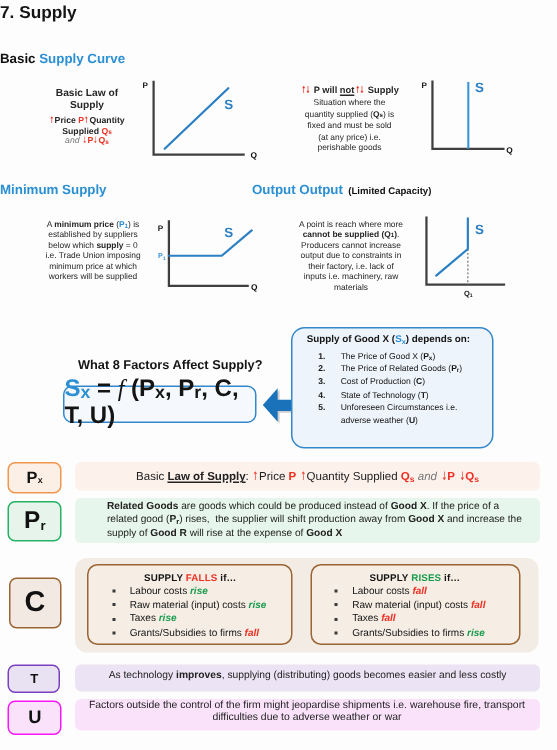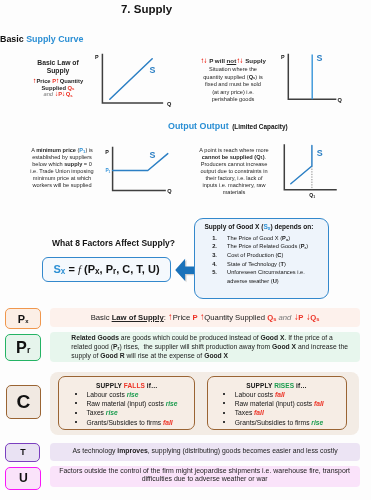--- a/index.html
+++ b/index.html
@@ -1,39 +1,39 @@
 <!DOCTYPE html>
 <html><head>
 <meta charset="utf-8">
 <style>
   html,body{margin:0;padding:0;}
   body{width:371px;height:500px;background:#fdfdfd;font-family:"Liberation Sans",sans-serif;color:#141414;overflow:hidden;}
   .page{position:relative;width:371px;height:500px;background:#fdfdfd;}
   .abs{position:absolute;}
-  #title{left:0;top:3px;width:293px;text-align:center;font-size:11.5px;font-weight:bold;}
+  #title{left:0;top:3px;width:293px;font-size:11.5px;font-weight:bold;}
 
   .sec-title{position:absolute;font-size:8.9px;font-weight:bold;color:#2b8fd4;white-space:nowrap;text-align:left;}
   .sec-title .blk{color:#111;}
   .sec-title .sub{font-size:6.4px;color:#111;margin-left:1.1px;}
 
   .blurb{position:absolute;font-size:5.6px;line-height:1.34;text-align:center;color:#262626;}
   .blurb b{font-weight:bold;}
   .hd{font-size:6.2px;font-weight:bold;margin-bottom:2.3px;line-height:1.15;}
   .red{color:#ed3124;}
   .blue{color:#2b8fd4;}
   .gray{color:#777;font-style:italic;}
   .sup{font-size:0.74em;position:relative;top:0.8px;}
   .ar{font-family:"DejaVu Sans",sans-serif;font-size:1.02em;display:inline-block;transform:scaleX(0.62);transform-origin:center;margin:0 -0.12em;}
 
   svg.chart{position:absolute;overflow:visible;}
 
   
   #qbox{position:absolute;font-size:8.5px;font-weight:bold;text-align:center;}
   #fbox{position:absolute;border:1.3px solid #3388cc;border-radius:6px;background:#f5f9fd;box-sizing:border-box;
-        display:flex;align-items:center;justify-content:center;font-size:11px;font-weight:bold;}
+        display:flex;align-items:center;justify-content:center;font-size:16px;font-weight:bold;}
   #fbox .it{font-style:italic;font-family:"Liberation Serif",serif;font-weight:normal;}
 
   
   #dbox{position:absolute;border:1.3px solid #3388cc;border-radius:9px;background:#eef4fb;box-sizing:border-box;}
   #dbox .h{font-size:6.55px;font-weight:bold;padding:4.2px 0 0 9.5px;}
   #dbox ol{margin:3.3px 0 0 0;padding:0 4px 0 23.5px;font-size:5.7px;line-height:1.63;}
   #dbox li{padding-left:8.6px;margin-bottom:-0.7px;}
   #dbox li::marker{font-weight:bold;}
 
   
@@ -94,20 +94,23 @@
   </div>
 
   <svg class="chart" style="left:280px;top:50px;" width="68" height="58" viewBox="0 0 68 58">
     <path d="M8.3 4.4 L8.3 49.2 L55.6 49.2" fill="none" stroke="#3f3f3f" stroke-width="1.5" stroke-linecap="square"></path>
     <line x1="32.2" y1="4.6" x2="32.2" y2="49.2" stroke="#3795da" stroke-width="1.4"></line>
     <text x="1" y="8.6" font-size="5.4" font-weight="bold" fill="#111" font-family="Liberation Sans, sans-serif">P</text>
     <text x="57.5" y="51.7" font-size="5.6" font-weight="bold" fill="#111" font-family="Liberation Sans, sans-serif">Q</text>
     <text x="36.6" y="11.4" font-size="8.9" font-weight="bold" fill="#2b7fc4" font-family="Liberation Sans, sans-serif">S</text>
   </svg>
 
+  <div class="sec-title" style="left:0;top:121px;width:200px;">
+    <span>Minimum Supply</span>
+  </div>
   <div class="blurb" style="left:18px;top:146.8px;width:88px;line-height:1.255;">
     <div>A <b>minimum price</b> (<b class="blue">P</b><b class="blue sup">1</b>) is</div>
     <div>established by suppliers</div>
     <div>below which <b>supply</b> = 0</div>
     <div>i.e. Trade Union imposing</div>
     <div>minimum price at which</div>
     <div>workers will be supplied</div>
   </div>
 
   <svg class="chart" style="left:103px;top:143px;" width="72" height="56" viewBox="0 0 72 56">

